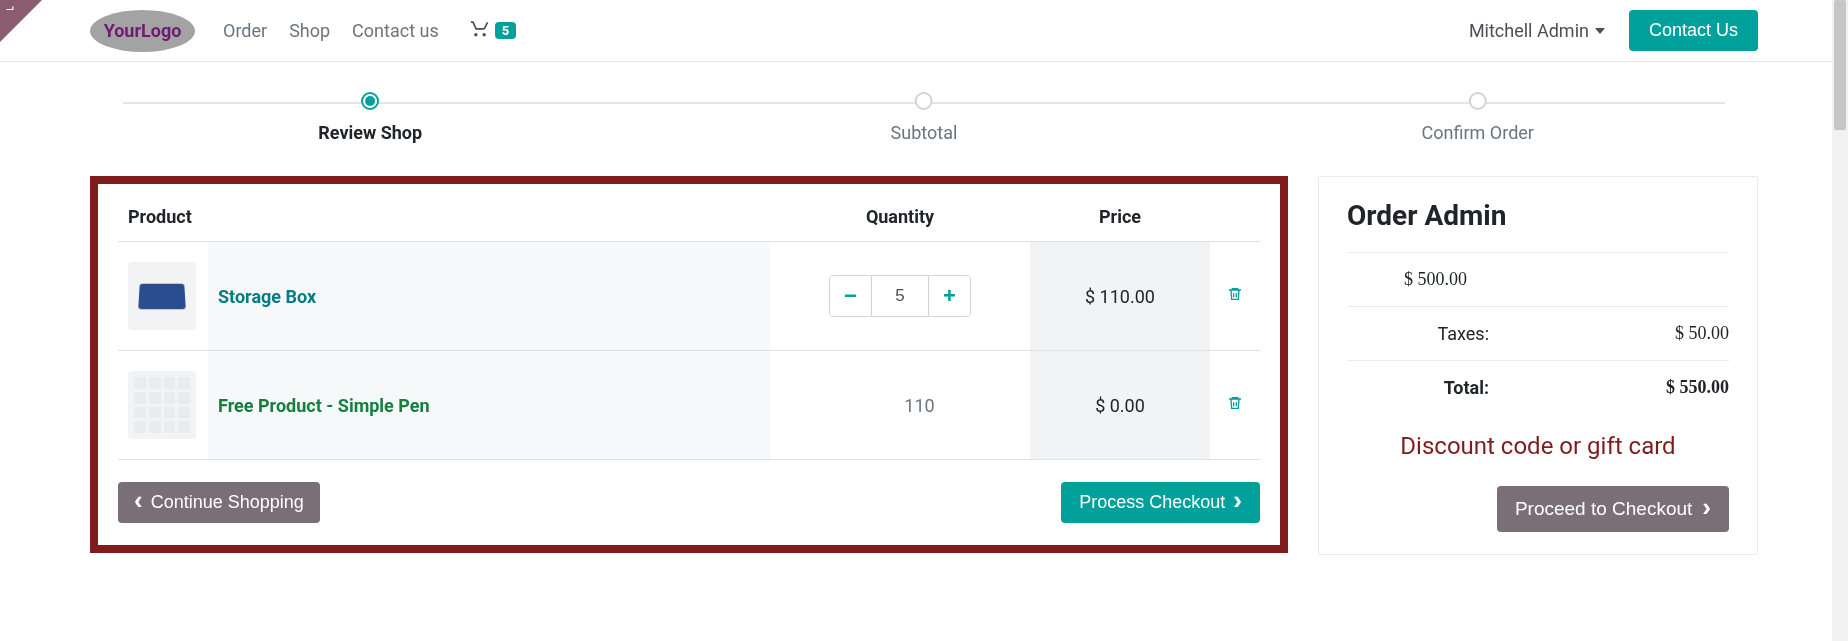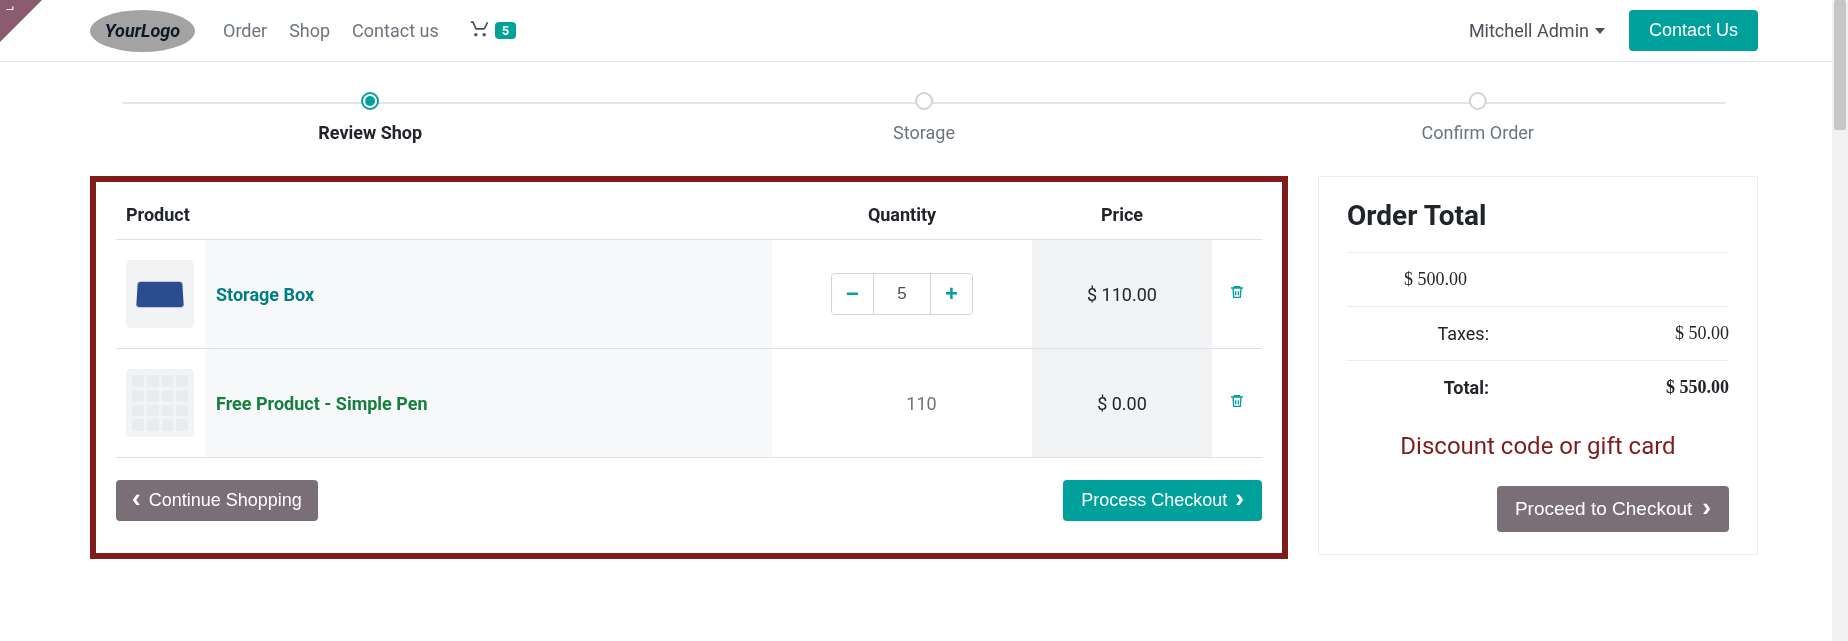--- a/index.html
+++ b/index.html
@@ -34,22 +34,21 @@
   }
   .logo {
     width: 105px; height: 42px;
     background: #a3a3a3;
     border-radius: 50%;
     display: flex; align-items: center; justify-content: center;
     margin-right: 28px;
     position: relative;
   }
   .logo-text {
-    color: #0f172a; font-weight: 700; font-size: 18px;
-    font-style: italic;
+    color: #701a75; font-weight: 700; font-size: 18px;
   }
   .nav-links { display: flex; gap: 22px; align-items: center; }
   .nav-link {
     color: #6c757d; font-size: 18px; text-decoration: none; cursor: pointer;
   }
   .cart-wrap {
     margin-left: 30px; display: flex; align-items: center; cursor: pointer;
     color: #495057;
   }
   .cart-icon { font-size: 20px; }
@@ -113,22 +112,22 @@
   }
   .step.active .step-label { color: #212529; font-weight: 700; }
 
   .columns {
     display: flex; gap: 30px; align-items: flex-start;
   }
   .left-col { flex: 1; }
   .right-col { width: 440px; }
 
   .highlight-box {
-    border: 6px solid #7f1d1d;
-    padding: 8px 20px 32px 20px;
+    border: 8px solid #7f1d1d;
+    padding: 8px 20px 22px 20px;
   }
 
   table.cart {
     width: 100%;
     border-collapse: collapse;
   }
   table.cart thead th {
     text-align: left;
     font-weight: 700;
     font-size: 18px;
@@ -271,21 +270,21 @@
 
 <div class="page">
   <div class="stepper">
     <div class="stepper-line"></div>
     <div class="step s1 active">
       <div class="step-dot"></div>
       <div class="step-label">Review Shop</div>
     </div>
     <div class="step s2">
       <div class="step-dot"></div>
-      <div class="step-label">Storage</div>
+      <div class="step-label">Subtotal</div>
     </div>
     <div class="step s3">
       <div class="step-dot"></div>
       <div class="step-label">Confirm Order</div>
     </div>
   </div>
 
   <div class="columns">
     <div class="left-col">
       <div class="highlight-box">
@@ -373,21 +372,21 @@
           <button class="btn-primary-teal">
             <span>Process Checkout</span>
             <span class="chev chev-right"></span>
           </button>
         </div>
       </div>
     </div>
 
     <div class="right-col">
       <div class="order-total">
-        <h2>Order Total</h2>
+        <h2>Order Admin</h2>
         <div class="tot-row">
           <div class="val">$ 500.00</div>
         </div>
         <div class="tot-row">
           <div class="lbl">Taxes:</div>
           <div class="val">$ 50.00</div>
         </div>
         <div class="tot-row total">
           <div class="lbl">Total:</div>
           <div class="val">$ 550.00</div>

